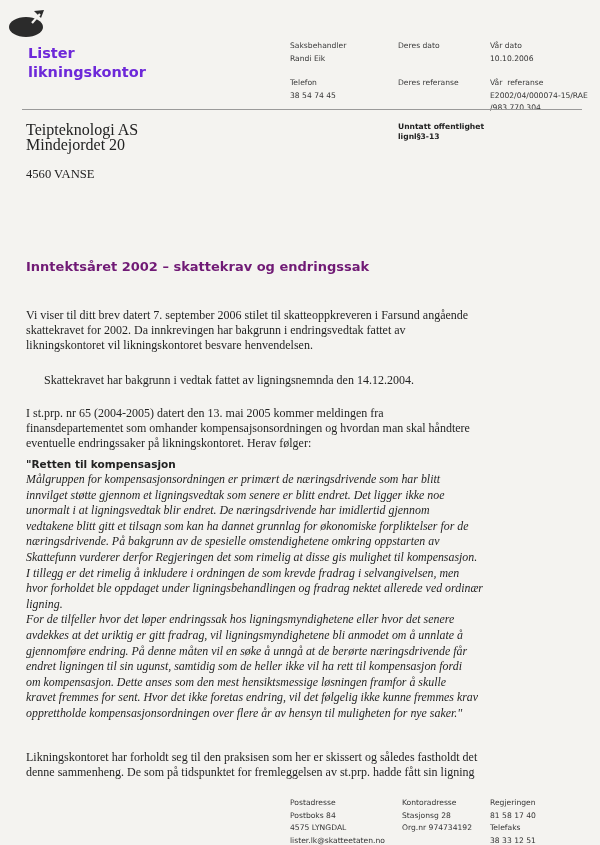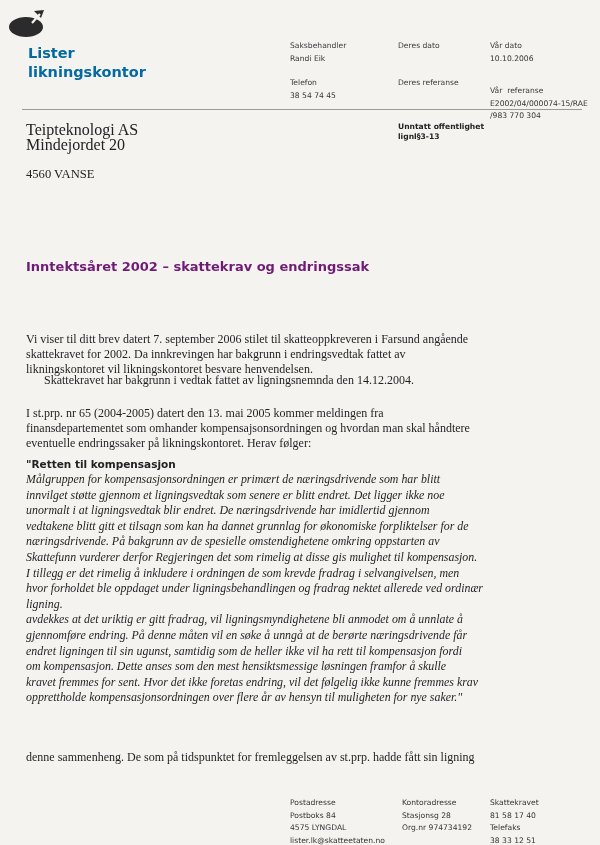--- a/index.html
+++ b/index.html
@@ -7,36 +7,36 @@
     width: 600px; height: 845px; overflow: hidden;
     background: #f4f3f0;
     position: relative;
     color: #1d1d1d;
   }
   .sans { font-family: "DejaVu Sans", "Liberation Sans", sans-serif; }
   .serif { font-family: "Liberation Serif", "DejaVu Serif", serif; }
   .abs { position: absolute; }
 
   #logo { left: 8px; top: 8px; width: 42px; height: 30px; }
-  #org-name { left: 28px; top: 44px; font-size: 14.5px; font-weight: bold; line-height: 19px; color: #0369a1; }
+  #org-name { left: 28px; top: 44px; font-size: 14.5px; font-weight: bold; line-height: 19px; color: #6d28d9; }
 
   .meta { font-size: 7.6px; line-height: 12.5px; color: #333; }
   .meta .lbl { color: #3a3a3a; }
 
   #rule { left: 22px; top: 109px; width: 560px; height: 1px; background: #9a9a9a; }
 
   #recipient { left: 26px; top: 122px; font-size: 16px; line-height: 15px; color: #222; }
   #recipient-city { left: 26px; top: 167px; font-size: 12.6px; color: #222; }
 
   #classification { left: 398px; top: 122px; font-size: 7.6px; line-height: 10px; font-weight: bold; color: #222; }
 
   #subject { left: 26px; top: 259px; font-size: 13px; font-weight: bold; color: #701a75; }
 
   .body-p { left: 26px; width: 560px; font-size: 12px; line-height: 15.2px; color: #1f1f1f; }
-  #p1 { top: 308px; margin-top: 24px; }
+  #p1 { top: 308px; }
   #p2 { top: 373px; margin-left: 18px; }
   #p3 { top: 406px; }
   #quote-title { left: 26px; top: 458px; font-size: 10.5px; font-weight: bold; color: #222; }
   #quote { left: 26px; top: 472px; width: 565px; font-size: 11.9px; line-height: 15.6px; font-style: italic; color: #1f1f1f; }
   #p4 { top: 750px; }
 
   .footer { font-size: 7.6px; line-height: 12.6px; color: #333; top: 791px; margin-top: 6px; }
   #footer-col1 { left: 290px; }
   #footer-col2 { left: 402px; }
   #footer-col3 { left: 490px; }
@@ -67,21 +67,21 @@
 <div class="abs sans meta" style="left:398px; top:40px;">
   <span class="line lbl">Deres dato</span>
 </div>
 <div class="abs sans meta" style="left:398px; top:77px;">
   <span class="line lbl">Deres referanse</span>
 </div>
 <div class="abs sans meta" style="left:490px; top:40px;">
   <span class="line lbl">Vår dato</span>
   <span class="line">10.10.2006</span>
 </div>
-<div class="abs sans meta" style="left:490px; top:77px;margin-top:8px;">
+<div class="abs sans meta" style="left:490px; top:77px;">
   <span class="line lbl" style="white-space:pre">Vår  referanse</span>
   <span class="line">E2002/04/000074-15/RAE</span>
   <span class="line">/983 770 304</span>
 </div>
 
 <div id="rule" class="abs"></div>
 
 <div id="recipient" class="abs serif">
   <span class="line">Teipteknologi AS</span>
   <span class="line">Mindejordet 20</span>
@@ -114,41 +114,43 @@
 <div id="quote" class="abs serif">
   <span class="quote-line">Målgruppen for kompensasjonsordningen er primært de næringsdrivende som har blitt</span>
   <span class="quote-line">innvilget støtte gjennom et ligningsvedtak som senere er blitt endret. Det ligger ikke noe</span>
   <span class="quote-line">unormalt i at ligningsvedtak blir endret. De næringsdrivende har imidlertid gjennom</span>
   <span class="quote-line">vedtakene blitt gitt et tilsagn som kan ha dannet grunnlag for økonomiske forpliktelser for de</span>
   <span class="quote-line">næringsdrivende. På bakgrunn av de spesielle omstendighetene omkring oppstarten av</span>
   <span class="quote-line">Skattefunn vurderer derfor Regjeringen det som rimelig at disse gis mulighet til kompensasjon.</span>
   <span class="quote-line">I tillegg er det rimelig å inkludere i ordningen de som krevde fradrag i selvangivelsen, men</span>
   <span class="quote-line">hvor forholdet ble oppdaget under ligningsbehandlingen og fradrag nektet allerede ved ordinær</span>
   <span class="quote-line">ligning.</span>
+  <span class="quote-line">For de tilfeller hvor det løper endringssak hos ligningsmyndighetene eller hvor det senere</span>
   <span class="quote-line">avdekkes at det uriktig er gitt fradrag, vil ligningsmyndighetene bli anmodet om å unnlate å</span>
   <span class="quote-line">gjennomføre endring. På denne måten vil en søke å unngå at de berørte næringsdrivende får</span>
   <span class="quote-line">endret ligningen til sin ugunst, samtidig som de heller ikke vil ha rett til kompensasjon fordi</span>
   <span class="quote-line">om kompensasjon. Dette anses som den mest hensiktsmessige løsningen framfor å skulle</span>
   <span class="quote-line">kravet fremmes for sent. Hvor det ikke foretas endring, vil det følgelig ikke kunne fremmes krav</span>
   <span class="quote-line">opprettholde kompensasjonsordningen over flere år av hensyn til muligheten for nye saker."</span>
 </div>
 
 <div id="p4" class="abs serif body-p">
+  <span class="line">Likningskontoret har forholdt seg til den praksisen som her er skissert og således fastholdt det</span>
   <span class="line">denne sammenheng.  De som på tidspunktet for fremleggelsen av st.prp. hadde fått sin ligning</span>
 </div>
 
 <div id="footer-col1" class="abs sans footer">
   <span class="line">Postadresse</span>
   <span class="line">Postboks 84</span>
   <span class="line">4575 LYNGDAL</span>
   <span class="line">lister.lk@skatteetaten.no</span>
 </div>
 <div id="footer-col2" class="abs sans footer">
   <span class="line">Kontoradresse</span>
   <span class="line">Stasjonsg 28</span>
   <span class="line">Org.nr 974734192</span>
 </div>
 <div id="footer-col3" class="abs sans footer">
-  <span class="line">Skattekravet</span>
+  <span class="line">Regjeringen</span>
   <span class="line">81 58 17 40</span>
   <span class="line">Telefaks</span>
   <span class="line">38 33 12 51</span>
 </div>
 
 </body></html>

